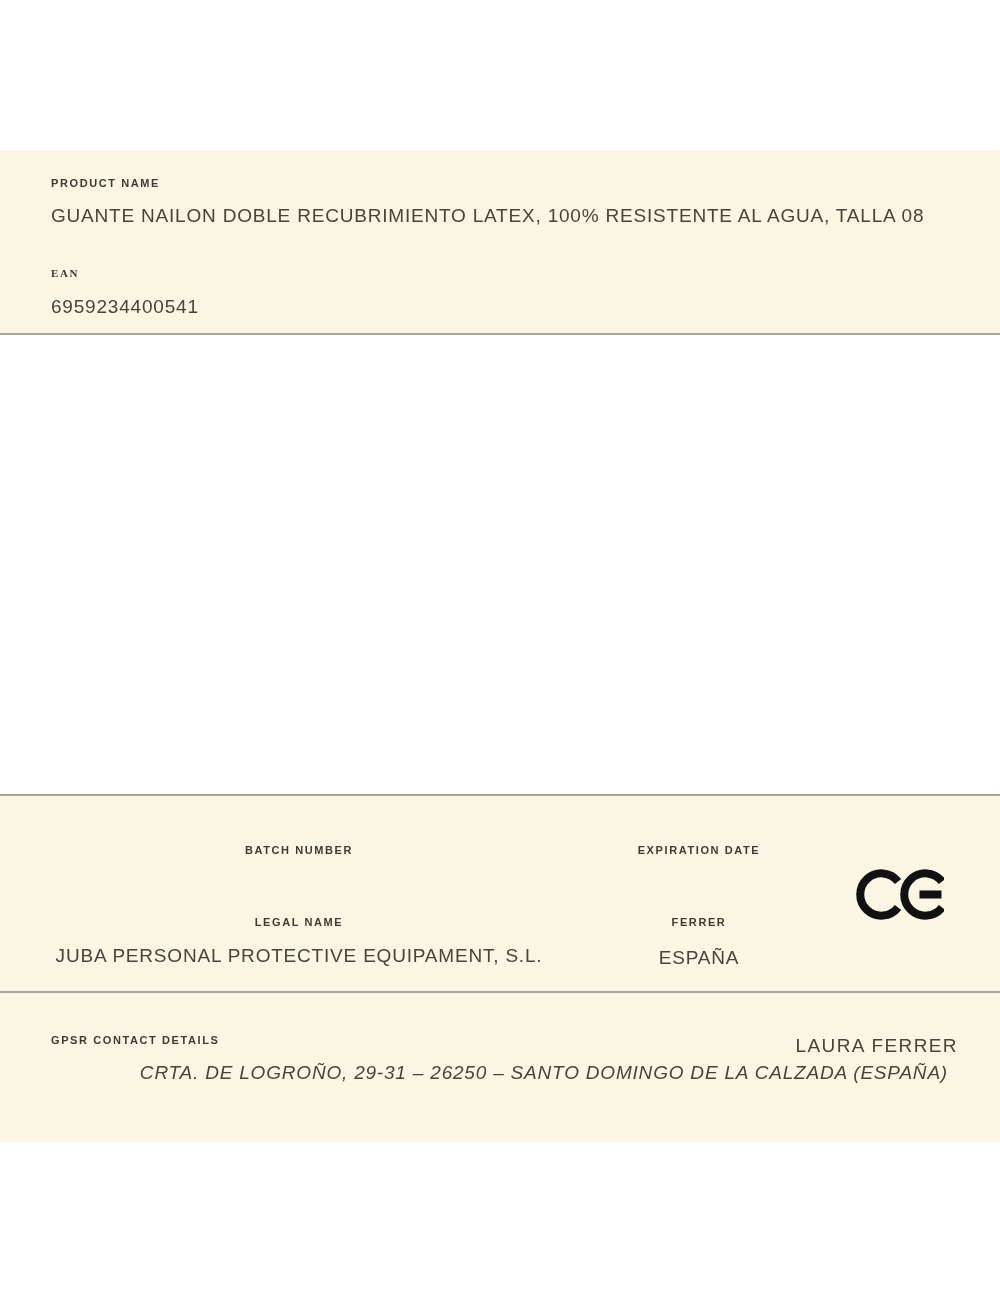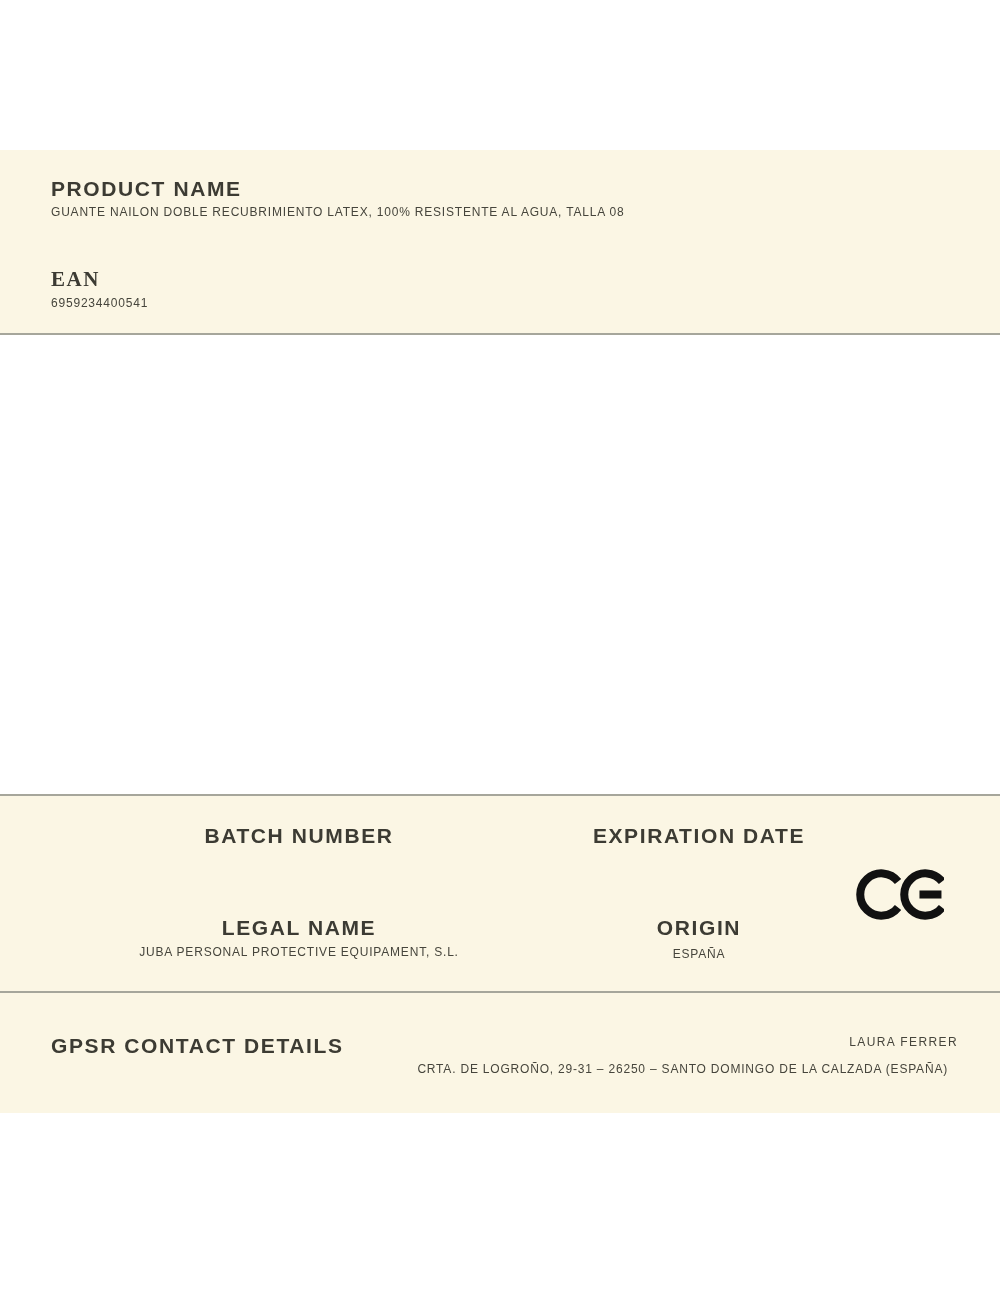--- a/index.html
+++ b/index.html
@@ -21,66 +21,66 @@
   .band-product {
     top: 150px; height: 185px;
     border-bottom: 2px solid #a6a69b;
   }
   .band-batch {
     top: 794px; height: 199px;
     border-top: 2px solid #a6a69b;
     border-bottom: 2px solid #a6a69b;
   }
   .band-contact {
-    top: 993px; height: 120px;
+    top: 993px; height: 149px;
     background: #faf0c5;
     border: none;
   }
 
   .lbl {
     position: absolute;
     font-weight: bold;
-    font-size: 21px;
+    font-size: 11px;
     letter-spacing: 1.6px;
     color: #3c3b33;
     white-space: nowrap;
   }
   .val {
     position: absolute;
-    font-size: 12px;
+    font-size: 19px;
     letter-spacing: 0.8px;
     color: #46453c;
     white-space: nowrap;
   }
 
   
   .product-name-label { left: 51px; top: 27px; }
   .product-name-value { left: 51px; top: 55px; }
   .ean-label          { left: 51px; top: 117px; font-family: Liberation Serif, serif; }
   .ean-value          { left: 51px; top: 146px; }
 
   
   .col-left  { left: 0;    width: 598px; text-align: center; }
   .col-right { left: 400px; width: 598px; text-align: center; }
-  .row-top    { top: 28px; text-align: center; }
+  .row-top    { top: 48px; text-align: center; }
   .row-mid    { top: 120px; }
   .row-val    { top: 149px; }
   .row-val2   { top: 151px; }
 
   .ce-wrap {
     position: absolute;
     left: 856px; top: 68px;
     width: 88px; height: 61px;
   }
   .ce-wrap svg { width: 100%; height: 100%; display: block; }
 
   
   .gpsr-label   { left: 51px; top: 41px; }
   .contact-name    { right: 42px; top: 42px;  text-align: right; letter-spacing: 1.4px; }
-  .contact-address { right: 52px; top: 69px;  text-align: right; }
+  .contact-address { right: 52px; top: 69px;  text-align: right; font-style: italic; }
   .contact-phone   { right: 52px; top: 98px;  text-align: right; }
 </style>
 </head>
 <body>
 
 <div class="page">
 
   <section class="band band-product">
     <div class="lbl product-name-label">PRODUCT NAME</div>
     <div class="val product-name-value">GUANTE NAILON DOBLE RECUBRIMIENTO LATEX, 100% RESISTENTE AL AGUA, TALLA 08</div>
@@ -88,21 +88,21 @@
     <div class="val ean-value">6959234400541</div>
   </section>
 
   <section class="band band-batch">
     <div class="lbl col-left row-top">BATCH NUMBER</div>
     <div class="lbl col-right row-top">EXPIRATION DATE</div>
 
     <div class="lbl col-left row-mid">LEGAL NAME</div>
     <div class="val col-left row-val">JUBA PERSONAL PROTECTIVE EQUIPAMENT, S.L.</div>
 
-    <div class="lbl col-right row-mid">ORIGIN</div>
+    <div class="lbl col-right row-mid">FERRER</div>
     <div class="val col-right row-val2">ESPAÑA</div>
 
     <div class="ce-wrap">
       <svg viewBox="0 0 104 64" aria-hidden="true">
         <g fill="none" stroke="#111111" stroke-width="9.5" stroke-linecap="butt">
           <path d="M 49.7 16.6 A 25 25 0 1 0 49.7 47.4"></path>
           <path d="M 101.7 16.6 A 25 25 0 1 0 101.7 47.4"></path>
           <path d="M 75 32 H 101"></path>
         </g>
       </svg>

